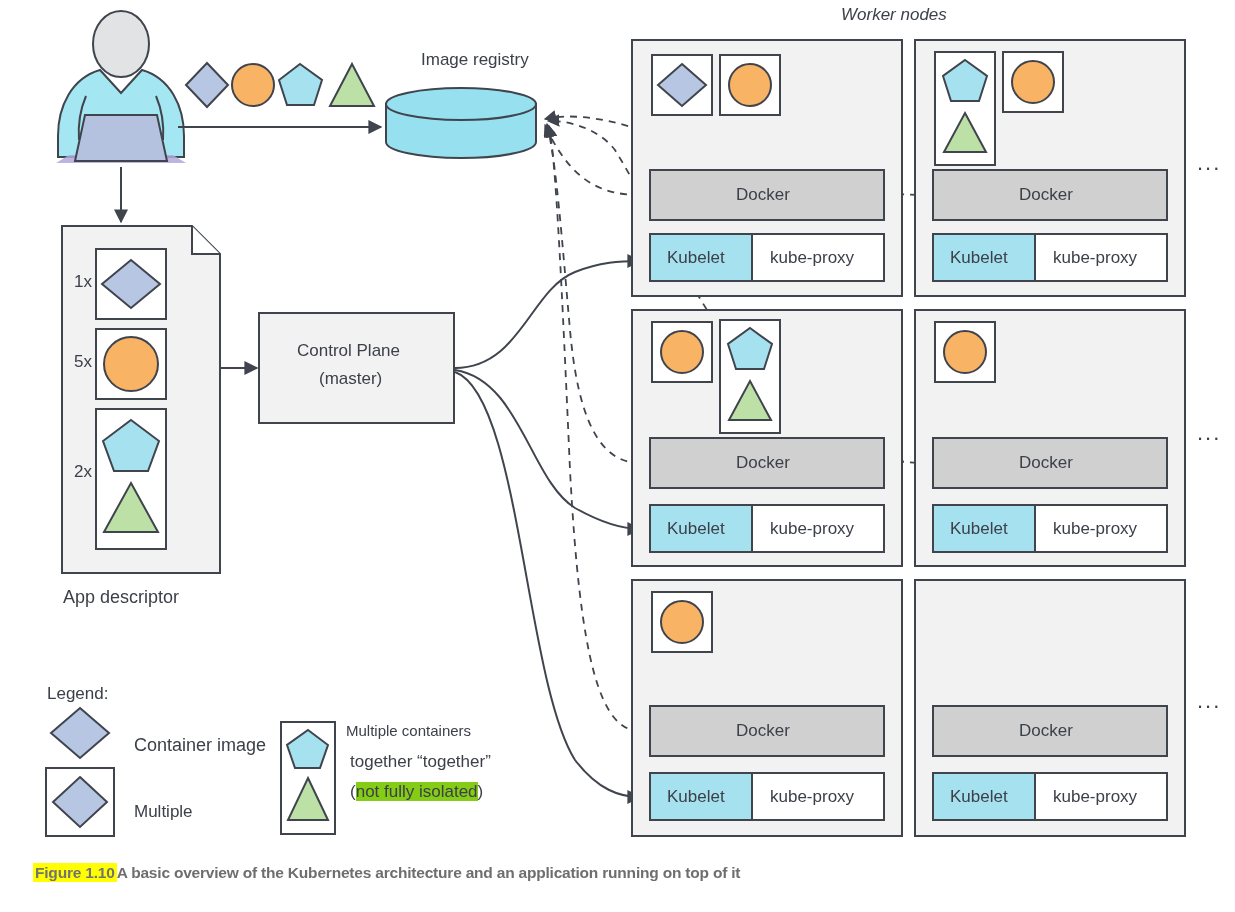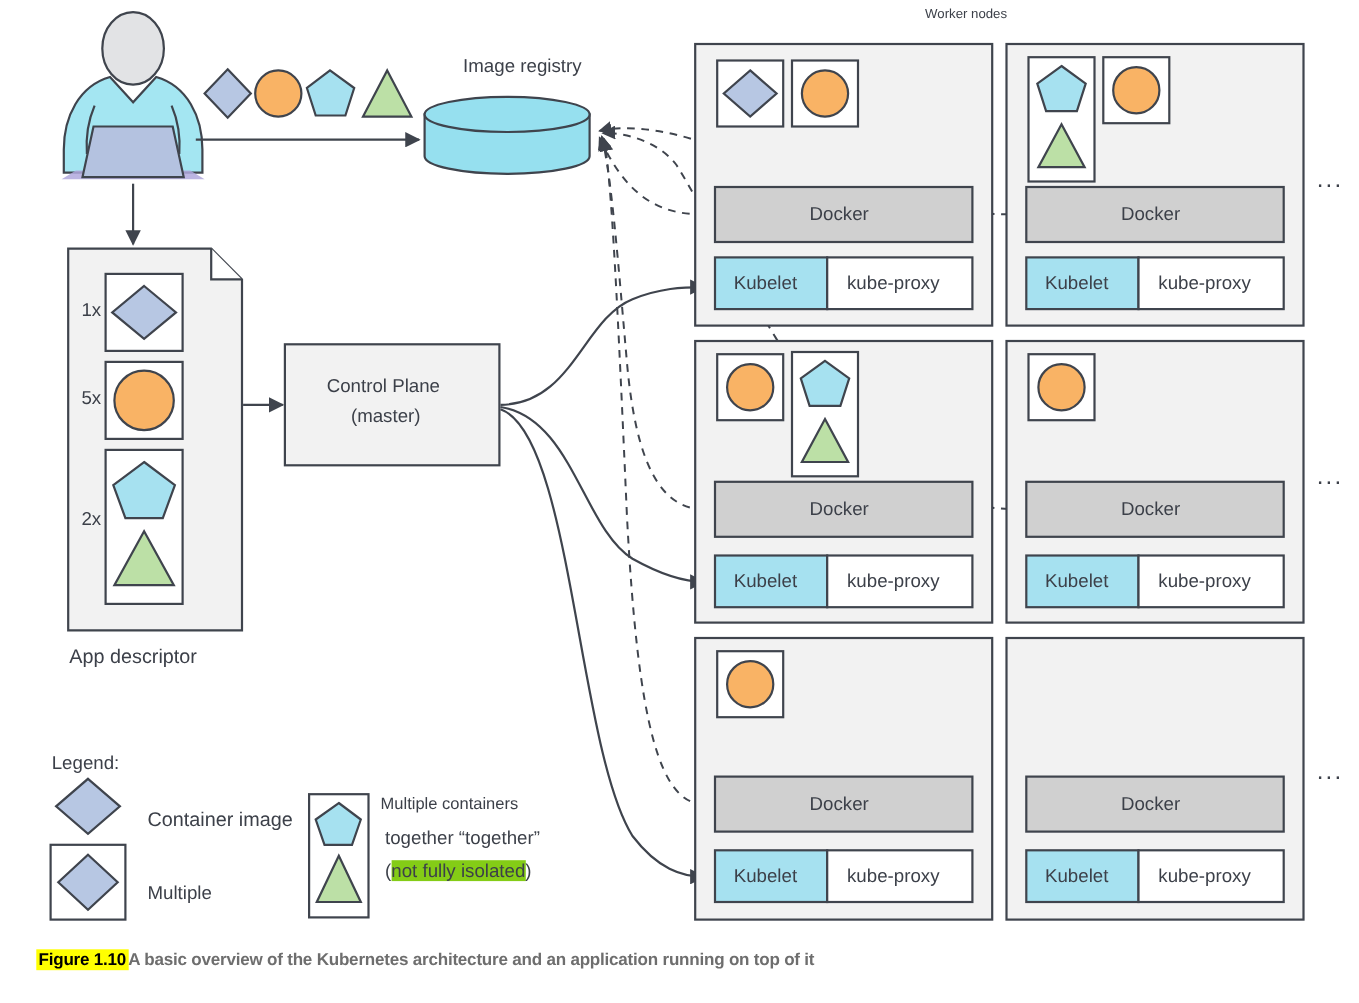--- a/index.html
+++ b/index.html
@@ -33,21 +33,21 @@
     left: 33px;
     top: 864px;
     font-family: "Liberation Sans", sans-serif;
     font-weight: bold;
     font-size: 15.5px;
     color: #6e6e6e;
     letter-spacing: -0.2px;
   }
   .caption .fig {
     background: #ffff00;
-    color: #000000;
+    color: #737373;
     padding: 1px 2px;
   }
   .caption .capbody {
     margin-left: 0;
   }
   .hl {
     background: #84cc16;
   }
   svg { overflow: visible; }
 </style>
@@ -213,21 +213,21 @@
     <rect x="46" y="768" width="68" height="68" fill="#ffffff" stroke="#3f444d" stroke-width="2"></rect>
     <polygon points="80,777 107,802 80,827 53,802" fill="#b7c7e3" stroke="#3f444d" stroke-width="2"></polygon>
   </g>
   <g>
     <rect x="281" y="722" width="54" height="112" fill="#ffffff" stroke="#3f444d" stroke-width="2"></rect>
     <polygon points="308,730 328,745 320,768 295,768 287,745" fill="#a6e1f0" stroke="#3f444d" stroke-width="2"></polygon>
     <polygon points="308,778 328,820 288,820" fill="#bce0a6" stroke="#3f444d" stroke-width="2"></polygon>
   </g>
 </svg>
 
-<div class="lbl" style="left:841px; top:5px; font-size:12px;">Worker nodes</div>
+<div class="lbl" style="left:841px; top:5px; font-size:17px;font-style:italic;">Worker nodes</div>
 
 <div class="lbl" style="left:421px; top:50px; font-size:17px;">Image registry</div>
 
 <div class="lbl" style="left:63px; top:587px; font-size:18px;">App descriptor</div>
 
 <div class="lbl" style="left:74px; top:272px; font-size:17px;">1x</div>
 <div class="lbl" style="left:74px; top:352px; font-size:17px;">5x</div>
 <div class="lbl" style="left:74px; top:462px; font-size:17px;">2x</div>
 
 <div class="lbl" style="left:297px; top:341px; font-size:17px;">Control Plane</div>

